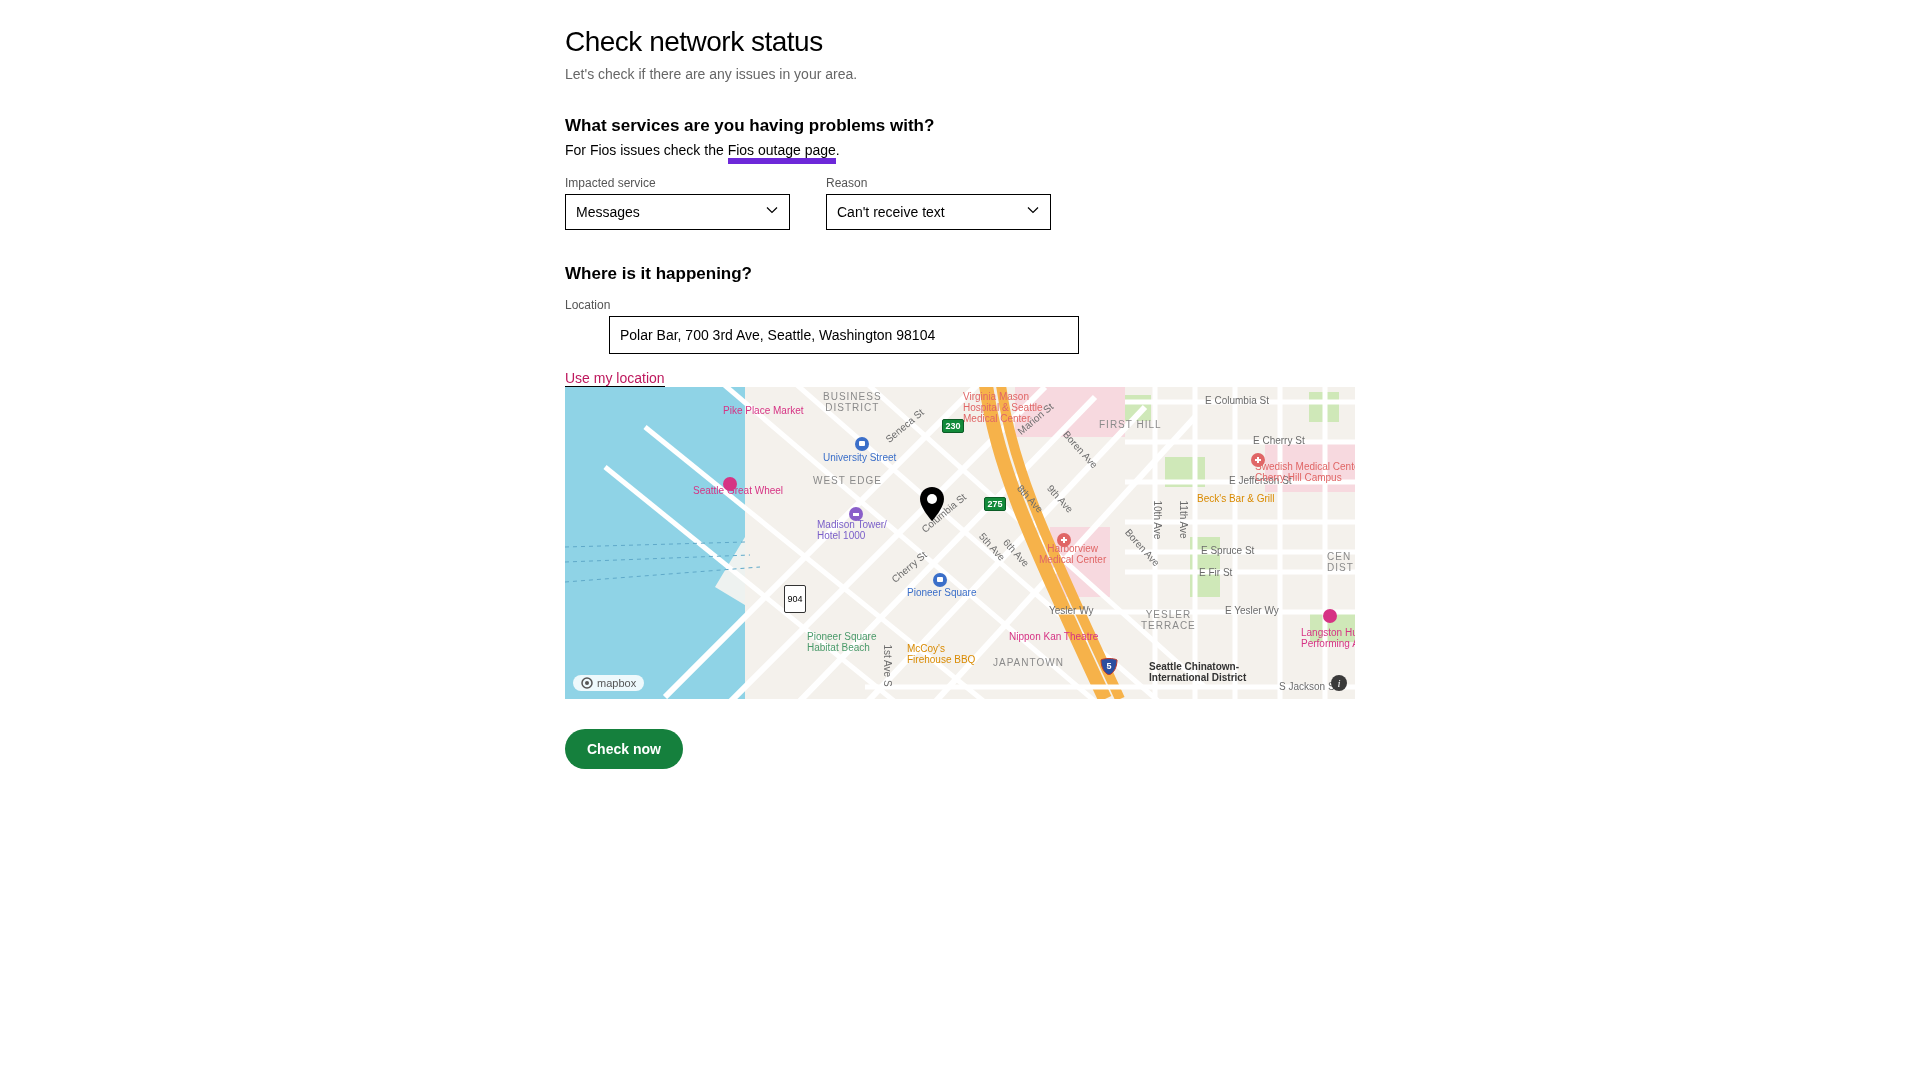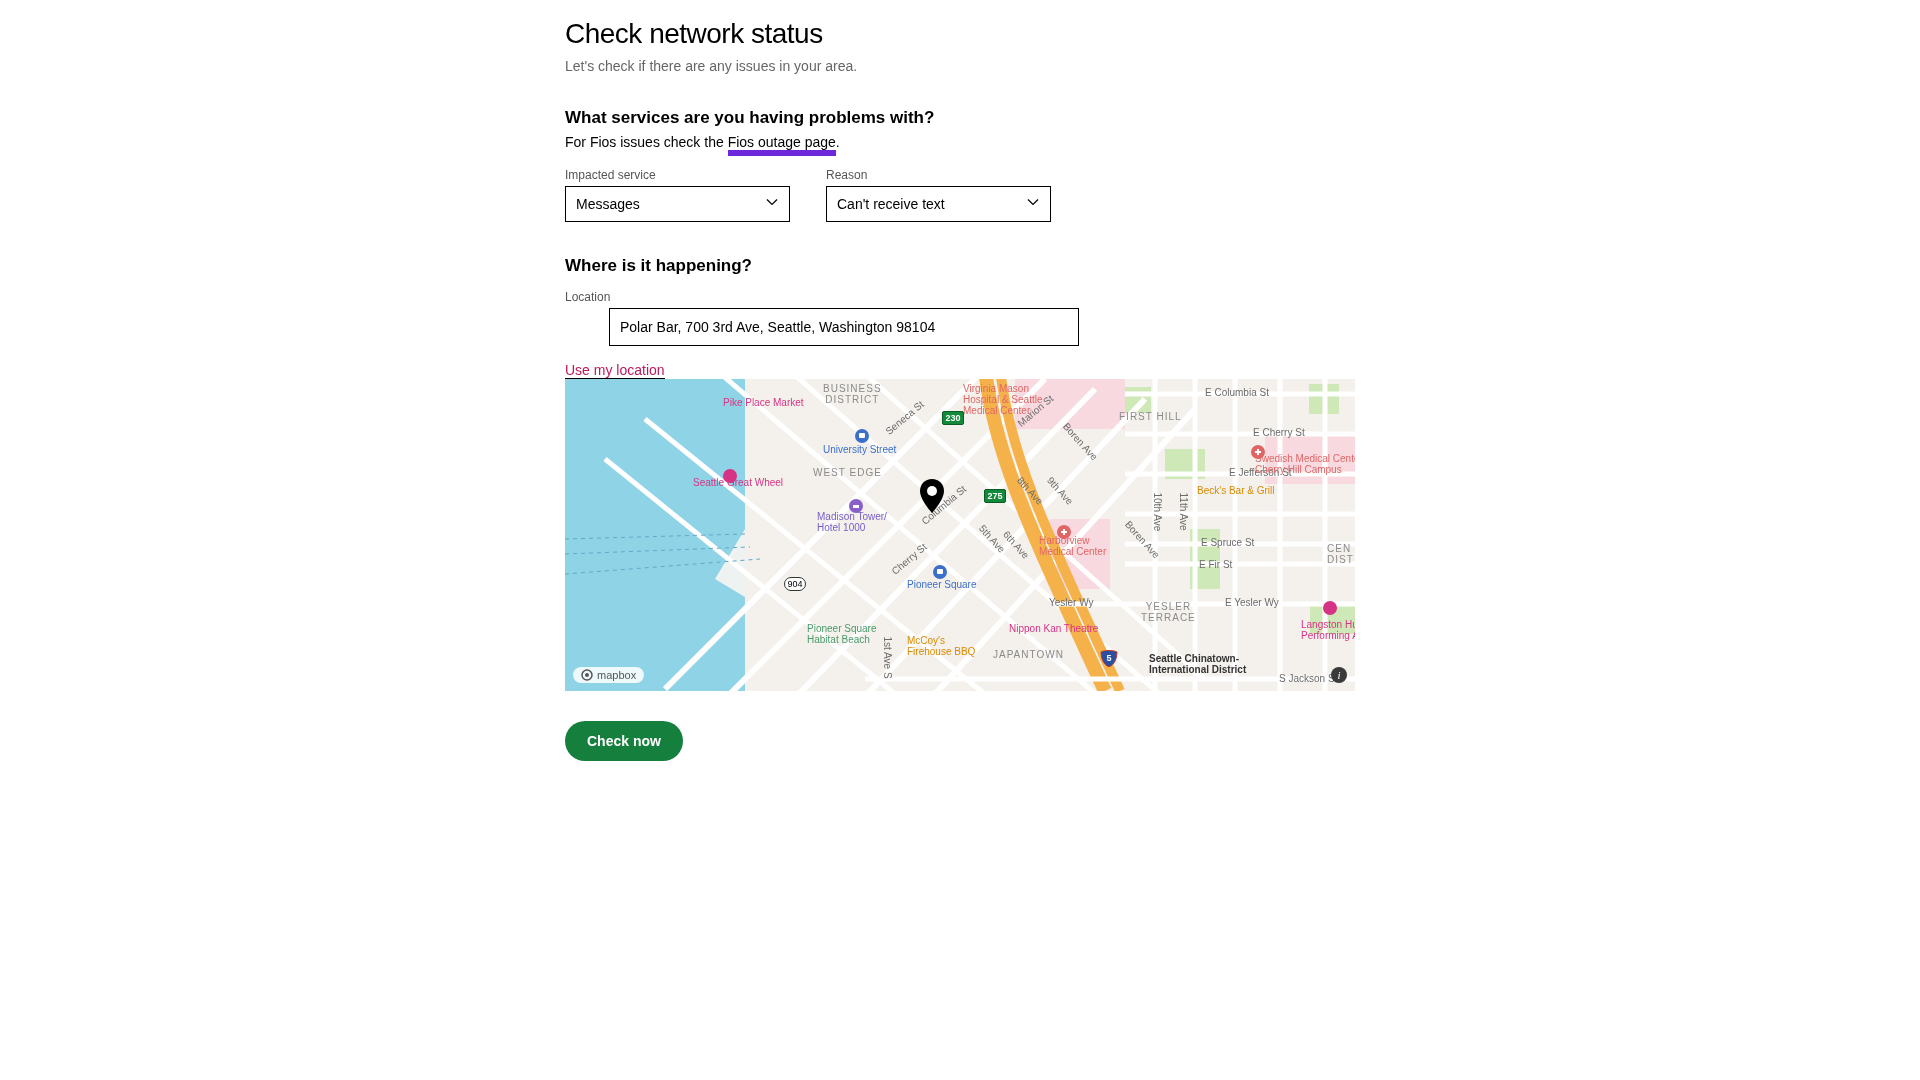--- a/index.html
+++ b/index.html
@@ -5,21 +5,21 @@
   * { box-sizing: border-box; margin: 0; padding: 0; }
   body {
     font-family: -apple-system, BlinkMacSystemFont, "Segoe UI", Helvetica, Arial, sans-serif;
     background: #fff;
     color: #000;
     font-size: 14px;
   }
   .container {
     width: 790px;
     margin: 0 auto;
-    padding: 18px 0 40px 0;
+    padding: 26px 0 40px 0;
   }
   h1.page-title {
     font-size: 28px;
     font-weight: 400;
     letter-spacing: -0.5px;
     margin-bottom: 8px;
   }
   p.subtitle {
     color: #666;
     font-size: 14px;
@@ -155,22 +155,22 @@
   .ml.neigh { color:#8a8a8a; letter-spacing:1px; font-size:10px; }
   .rot45 { transform: rotate(-40deg); transform-origin: left center; }
   .rot-45 { transform: rotate(48deg); transform-origin: left center; }
   .rot90v { transform: rotate(90deg); transform-origin: left center; }
   .hwy-badge {
     position:absolute; width:22px; height:14px; background:#128a3a;
     border:1px solid #0b5c26; border-radius:2px; color:#fff; font-size:9px;
     display:flex; align-items:center; justify-content:center; font-weight:600;
   }
   .route-badge {
-    position:absolute; width:22px; height:14px; background:#fff; border:1px solid #333;
-    border-radius:7px; font-size:9px; display:flex; align-items:center; justify-content:center;
+    position:absolute; width:22px; height:28px; background:#fff; border:1px solid #333;
+    border-radius:2px; font-size:9px; display:flex; align-items:center; justify-content:center;
   }
   .i-shield {
     position:absolute; width:18px; height:18px;
   }
   .poi-dot {
     position:absolute; width:14px; height:14px; border-radius:50%;
     display:flex; align-items:center; justify-content:center;
   }
 </style>
 </head>
@@ -286,32 +286,32 @@
     <span class="ml neigh" style="left:248px; top:88px;">WEST EDGE</span>
     <span class="ml pink" style="left:128px; top:98px;">Seattle Great Wheel</span>
     <span class="ml" style="left:252px; top:132px; color:#7a5fc9;">Madison Tower/<br>Hotel 1000</span>
     <span class="ml blue" style="left:342px; top:200px;">Pioneer Square</span>
     <span class="ml" style="left:242px; top:244px; color:#4a9a6a;">Pioneer Square<br>Habitat Beach</span>
     <span class="ml orange" style="left:342px; top:256px;">McCoy's<br>Firehouse BBQ</span>
     <span class="ml neigh" style="left:428px; top:270px;">JAPANTOWN</span>
     <span class="ml" style="left:484px; top:218px;">Yesler Wy</span>
     <span class="ml neigh" style="left:576px; top:222px; text-align:center;">YESLER<br>TERRACE</span>
     <span class="ml dark" style="left:584px; top:274px;">Seattle Chinatown-<br>International District</span>
-    <span class="ml neigh" style="left:534px; top:32px;margin-left:20px;">FIRST HILL</span>
+    <span class="ml neigh" style="left:534px; top:32px;">FIRST HILL</span>
     <span class="ml" style="left:640px; top:8px;">E Columbia St</span>
     <span class="ml" style="left:688px; top:48px;">E Cherry St</span>
     <span class="ml" style="left:664px; top:88px;">E Jefferson St</span>
     <span class="ml" style="left:636px; top:158px;">E Spruce St</span>
     <span class="ml" style="left:634px; top:180px;">E Fir St</span>
     <span class="ml" style="left:660px; top:218px;">E Yesler Wy</span>
     <span class="ml" style="left:714px; top:294px;">S Jackson St</span>
     <span class="ml orange" style="left:632px; top:106px;">Beck's Bar &amp; Grill</span>
     <span class="ml red" style="left:690px; top:74px;">Swedish Medical Center<br>Cherry Hill Campus</span>
     <span class="ml pink" style="left:736px; top:240px;">Langston Hughes<br>Performing Arts Center</span>
-    <span class="ml red" style="left:474px; top:156px;">Harborview<br>Medical Center</span>
+    <span class="ml red" style="left:474px; top:156px;text-align:center;">Harborview<br>Medical Center</span>
     <span class="ml red" style="left:398px; top:4px;">Virginia Mason<br>Hospital &amp; Seattle<br>Medical Center</span>
     <span class="ml pink" style="left:444px; top:244px;">Nippon Kan Theatre</span>
     <span class="ml neigh" style="left:762px; top:164px;">CEN<br>DIST</span>
 
     <span class="ml rot45" style="left:322px; top:48px;">Seneca St</span>
     <span class="ml rot45" style="left:454px; top:40px;">Marion St</span>
     <span class="ml rot45" style="left:358px; top:138px;">Columbia St</span>
     <span class="ml rot45" style="left:328px; top:188px;">Cherry St</span>
     <span class="ml rot-45" style="left:416px; top:142px;">5th Ave</span>
     <span class="ml rot-45" style="left:440px; top:148px;">6th Ave</span>

